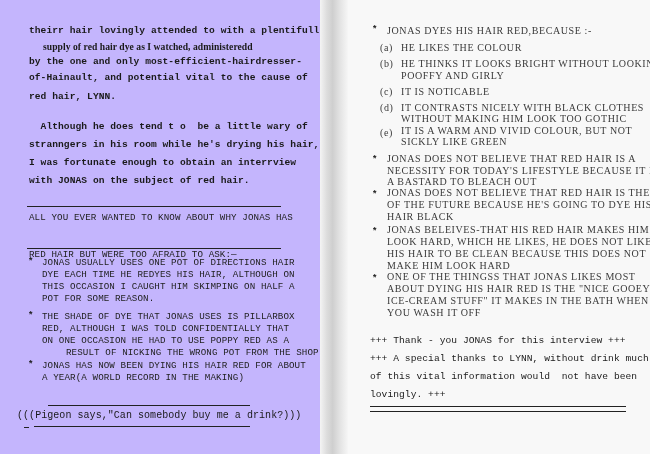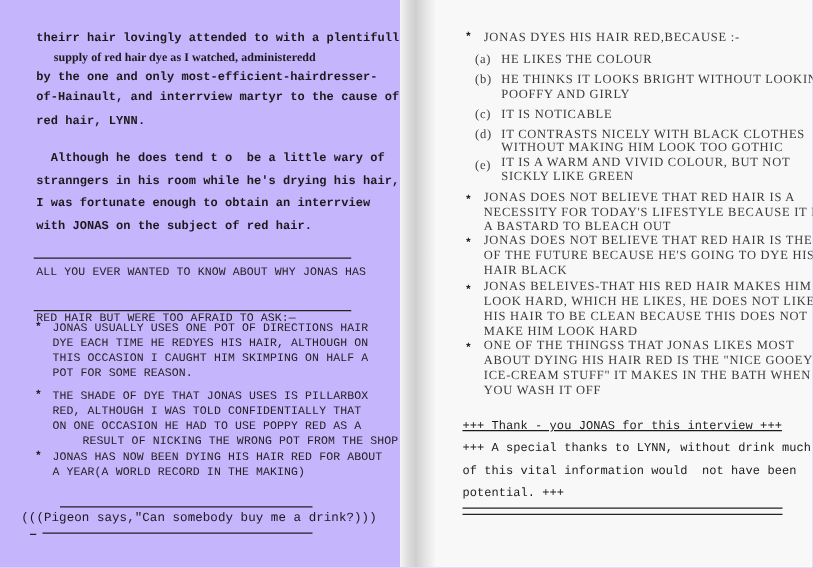--- a/index.html
+++ b/index.html
@@ -19,21 +19,21 @@
   .bullet { position:absolute; font-size:9px; font-weight:bold; }
 </style>
 </head>
 <body>
 
 <div class="page page-left">
 
   <div class="line bold" style="left:29px;top:25px;">theirr hair lovingly attended to with a plentifull</div>
   <div class="line bold" style="left:43px;top:41px;font-family:Liberation Serif, serif;">supply of red hair dye as I watched, administeredd</div>
   <div class="line bold" style="left:29px;top:56px;">by the one and only most-efficient-hairdresser-</div>
-  <div class="line bold" style="left:29px;top:72px;">of-Hainault, and interrview martyr to the cause of</div>
+  <div class="line bold" style="left:29px;top:72px;">of-Hainault, and potential vital to the cause of</div>
   <div class="line bold" style="left:29px;top:91px;">red hair, LYNN.</div>
 
   <div class="line bold" style="left:29px;top:121px;">  Although he does tend t o  be a little wary of</div>
   <div class="line bold" style="left:29px;top:139px;">stranngers in his room while he's drying his hair,</div>
   <div class="line bold" style="left:29px;top:157px;">I was fortunate enough to obtain an interrview</div>
   <div class="line bold" style="left:29px;top:175px;">with JONAS on the subject of red hair.</div>
 
   <div class="rule" style="left:27px;top:206px;width:254px;"></div>
 
   <div class="line caps" style="left:29px;top:212px;">ALL YOU EVER WANTED TO KNOW ABOUT WHY JONAS HAS</div>
@@ -101,22 +101,22 @@
   <div class="line faint" style="left:61px;top:236px;">LOOK HARD, WHICH HE LIKES, HE DOES NOT LIKE</div>
   <div class="line faint" style="left:61px;top:248px;">HIS HAIR TO BE CLEAN BECAUSE THIS DOES NOT</div>
   <div class="line faint" style="left:61px;top:260px;">MAKE HIM LOOK HARD</div>
 
   <div class="bullet" style="left:46px;top:274px;">*</div>
   <div class="line faint" style="left:61px;top:271px;">ONE OF THE THINGSS THAT JONAS LIKES MOST</div>
   <div class="line faint" style="left:61px;top:283px;">ABOUT DYING HIS HAIR RED IS THE "NICE GOOEY</div>
   <div class="line faint" style="left:61px;top:295px;">ICE-CREAM STUFF" IT MAKES IN THE BATH WHEN</div>
   <div class="line faint" style="left:61px;top:307px;">YOU WASH IT OFF</div>
 
-  <div class="line" style="left:44px;top:335px;text-decoration:underline;">+++ Thank - you JONAS for this interview +++</div>
+  <div class="line" style="left:44px;top:335px;">+++ Thank - you JONAS for this interview +++</div>
   <div class="line" style="left:44px;top:353px;">+++ A special thanks to LYNN, without drink much</div>
   <div class="line" style="left:44px;top:371px;">of this vital information would  not have been</div>
-  <div class="line" style="left:44px;top:389px;">potential. +++</div>
+  <div class="line" style="left:44px;top:389px;">lovingly. +++</div>
 
   <div class="rule2" style="left:44px;top:406px;width:256px;"></div>
   <div class="rule2" style="left:44px;top:411px;width:256px;"></div>
 </div>
 
 <div class="gutter"></div>
 
 </body></html>

